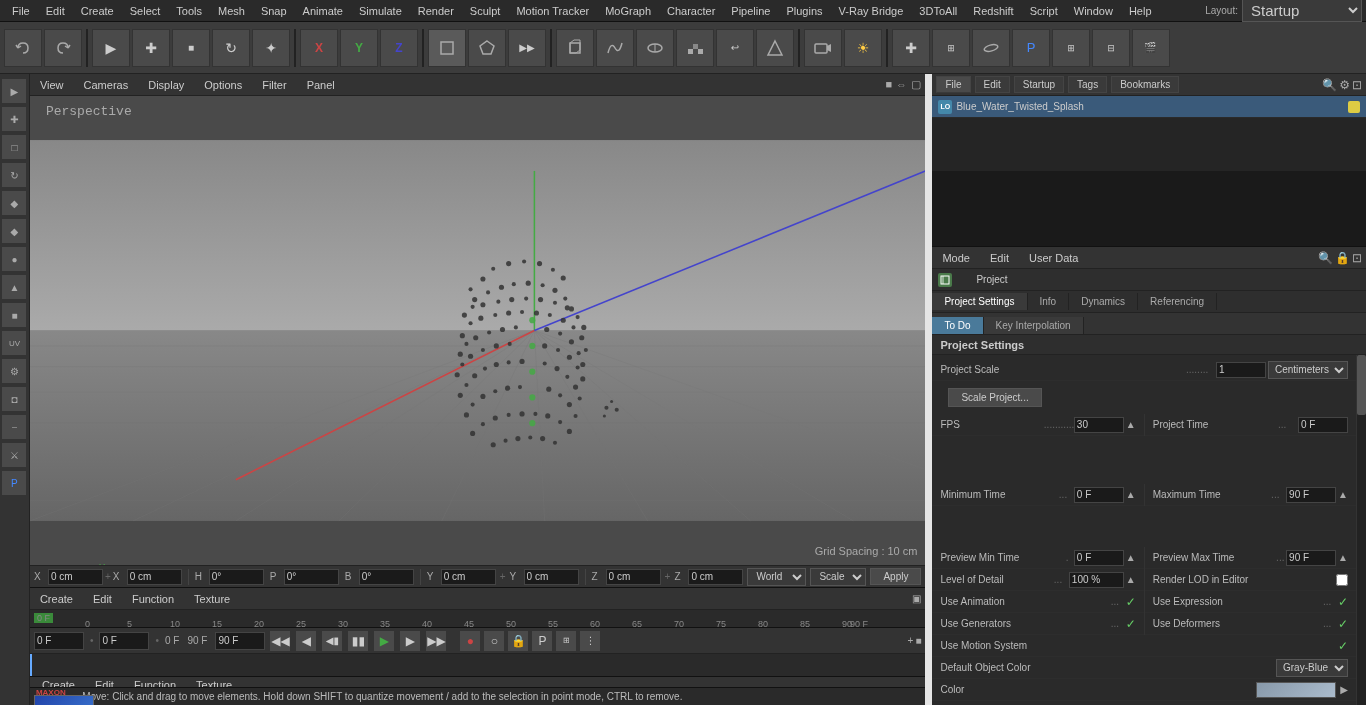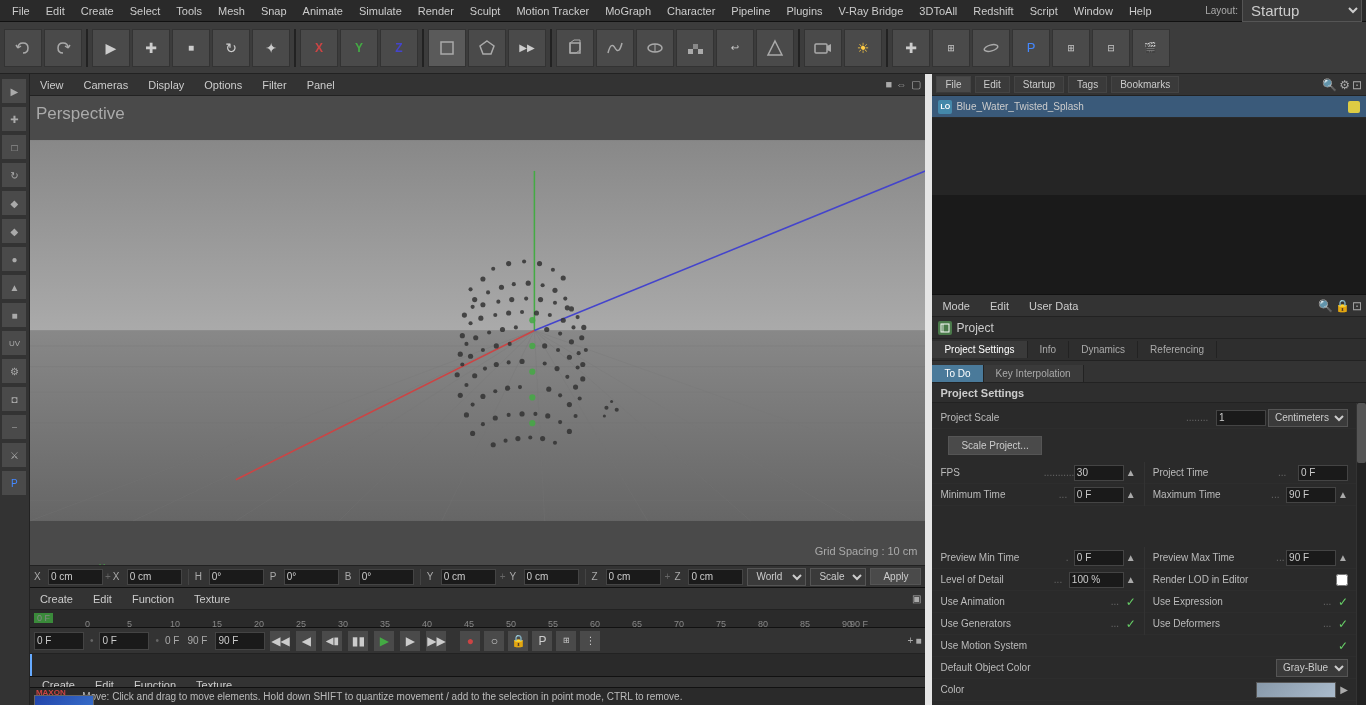--- a/index.html
+++ b/index.html
@@ -136,23 +136,24 @@
     }
     #viewport {
       flex: 1;
       background: #4a4a4a;
       position: relative;
       overflow: hidden;
     }
     #viewport-label {
       position: absolute;
       top: 8px;
-      left: 6px;
+      left: 16px;
       color: #aaa;
-      font-size: 17px;
+      font-size: 13px;
+      font-family: Liberation Mono, monospace;
     }
     #grid-spacing {
       position: absolute;
       bottom: 8px;
       right: 8px;
       color: #aaa;
       font-size: 11px;
     }
 
     
@@ -1091,21 +1092,21 @@
         </div>
       </div>
 
       <div style="height:22px;background:#2e2e2e;display:flex;align-items:center;padding:0 6px;border-bottom:1px solid #222;gap:4px;">
         <div style="width:14px;height:14px;background:#4a7a4a;border-radius:2px;display:flex;align-items:center;justify-content:center;">
           <svg width="10" height="10" viewBox="0 0 10 10">
               <rect x="1" y="1" width="8" height="8" fill="none" stroke="#fff" stroke-width="1"></rect>
               <line x1="3" y1="1" x2="3" y2="9" stroke="#fff" stroke-width="0.8"></line>
             </svg>
         </div>
-        <span style="font-size:12px;color:#ccc;">Project</span>
+        <span style="font-size:10px;color:#ccc;margin-left:20px;">Project</span>
       </div>
 
       <div id="attr-tabs">
         <div class="attr-tab active">Project Settings</div>
         <div class="attr-tab">Info</div>
         <div class="attr-tab">Dynamics</div>
         <div class="attr-tab">Referencing</div>
       </div>
       <div id="attr-subtabs">
         <div class="attr-subtab active">To Do</div>
@@ -1148,21 +1149,21 @@
               <div class="attr-col-right" style="display:flex;align-items:center;padding:0 8px;height:22px;">
                 <span class="attr-label">Project Time</span>
                 <span class="attr-dots" style="font-size:10px;color:#666;min-width:20px;">...</span>
                 <div class="attr-value">
                   <input class="attr-input" value="0 F" style="width: 50px;">
                 </div>
               </div>
             </div>
           </div>
 
-          <div class="attr-row" style="padding:0;">
+          <div class="attr-row" style="padding:0;margin-top:48px;">
             <div class="attr-two-col">
               <div class="attr-col-left" style="display:flex;align-items:center;padding:0 8px;height:22px;">
                 <span class="attr-label">Minimum Time</span>
                 <span class="attr-dots" style="font-size:10px;color:#666;min-width:15px;">...</span>
                 <div class="attr-value">
                   <input class="attr-input" value="0 F" style="width: 50px;">
                   <span style="color:#aaa;font-size:10px;cursor:pointer;">▲</span>
                 </div>
               </div>
               <div class="attr-col-right" style="display:flex;align-items:center;padding:0 8px;height:22px;">

